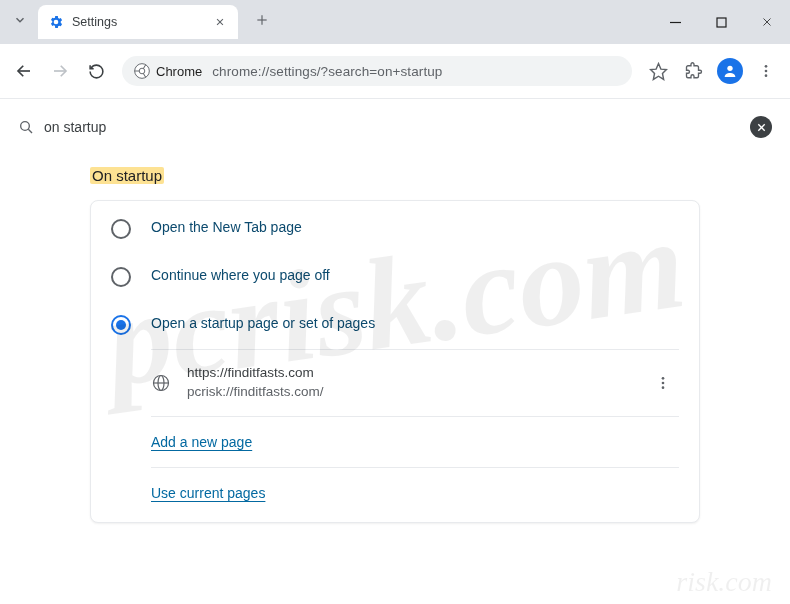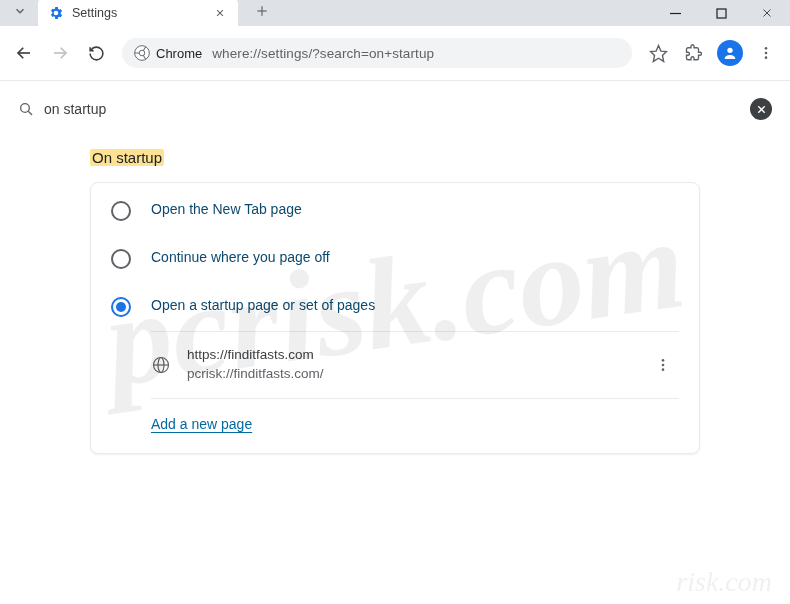--- a/index.html
+++ b/index.html
@@ -1,19 +1,19 @@
 <!DOCTYPE html>
 <html><head>
 <meta charset="utf-8">
 <style>
 * { margin: 0; padding: 0; box-sizing: border-box; font-family: "Segoe UI", Arial, sans-serif; }
 body { width: 790px; height: 604px; background: #fff; overflow: hidden; position: relative; }
 
 
-.titlebar { height: 26px; background: #dee1e6; display: flex; align-items: flex-end; }
+.titlebar { height: 44px; background: #dee1e6; display: flex; align-items: flex-end; }
 .titlebar-left { display: flex; align-items: center; height: 100%; padding-left: 6px; gap: 4px; }
 .search-tabs { width: 28px; height: 28px; display:flex; align-items:center; justify-content:center; border-radius:6px; margin-bottom:4px;}
 .tab { background: #fff; height: 34px; width: 200px; border-radius: 8px 8px 0 0; display: flex; align-items: center; padding: 0 10px; gap: 8px; font-size: 12.5px; color: #3c4043; position: relative; }
 .tab .favicon { width:16px; height:16px; display:flex; align-items:center; justify-content:center; }
 .tab .close { margin-left: auto; width:16px; height:16px; display:flex; align-items:center; justify-content:center; color:#5f6368; font-size:14px;}
 .new-tab { width:28px; height:28px; display:flex; align-items:center; justify-content:center; margin-left:6px; margin-bottom:4px; color:#5f6368; font-size:16px;}
 .win-controls { margin-left:auto; display:flex; height:100%; align-items:center; }
 .win-btn { width:46px; height:100%; display:flex; align-items:center; justify-content:center; color:#1f1f1f; }
 
 
@@ -133,21 +133,21 @@
         <svg width="16" height="16" viewBox="0 0 24 24">
             <circle cx="12" cy="12" r="11" fill="#fff" stroke="#5f6368" stroke-width="1.4"></circle>
             <circle cx="12" cy="12" r="4.2" fill="#fff" stroke="#5f6368" stroke-width="1.4"></circle>
             <line x1="12" y1="1" x2="12" y2="7.8" stroke="#5f6368" stroke-width="1.4" transform="rotate(30 12 12)"></line>
             <line x1="12" y1="1" x2="12" y2="7.8" stroke="#5f6368" stroke-width="1.4" transform="rotate(150 12 12)"></line>
             <line x1="12" y1="1" x2="12" y2="7.8" stroke="#5f6368" stroke-width="1.4" transform="rotate(270 12 12)"></line>
           </svg>
       </span>
       <span>Chrome</span>
     </span>
-    <span class="url">where://settings/?search=on+startup</span>
+    <span class="url">chrome://settings/?search=on+startup</span>
   </div>
   <div class="toolbar-icon">
       <svg width="19" height="19" viewBox="0 0 24 24" fill="none" stroke="#5f6368" stroke-width="1.8">
         <polygon points="12 2 15 9 22 9.5 17 14.5 18.5 22 12 18 5.5 22 7 14.5 2 9.5 9 9"></polygon>
       </svg>
     </div>
   <div class="toolbar-icon">
       <svg width="18" height="18" viewBox="0 0 24 24" fill="none" stroke="#5f6368" stroke-width="1.8">
         <path d="M20 11h-2V7a2 2 0 00-2-2h-4V3a2 2 0 10-4 0v2H4a2 2 0 00-2 2v4h2a2 2 0 010 4H2v4a2 2 0 002 2h4v-2a2 2 0 014 0v2h4a2 2 0 002-2v-4h2a2 2 0 000-4z"></path>
       </svg>
@@ -217,18 +217,21 @@
           <svg width="16" height="16" viewBox="0 0 24 24" fill="#5f6368">
               <circle cx="12" cy="5" r="2"></circle>
               <circle cx="12" cy="12" r="2"></circle>
               <circle cx="12" cy="19" r="2"></circle>
             </svg>
         </span>
       </div>
       <div class="link-row">
         <span class="link">Add a new page</span>
       </div>
+      <div class="link-row">
+        <span class="link">Use current pages</span>
+      </div>
     </div>
   </div>
 </div>
 
 <div class="wm">pcrisk.com</div>
 <div class="wm2">risk.com</div>
 
 </body></html>

